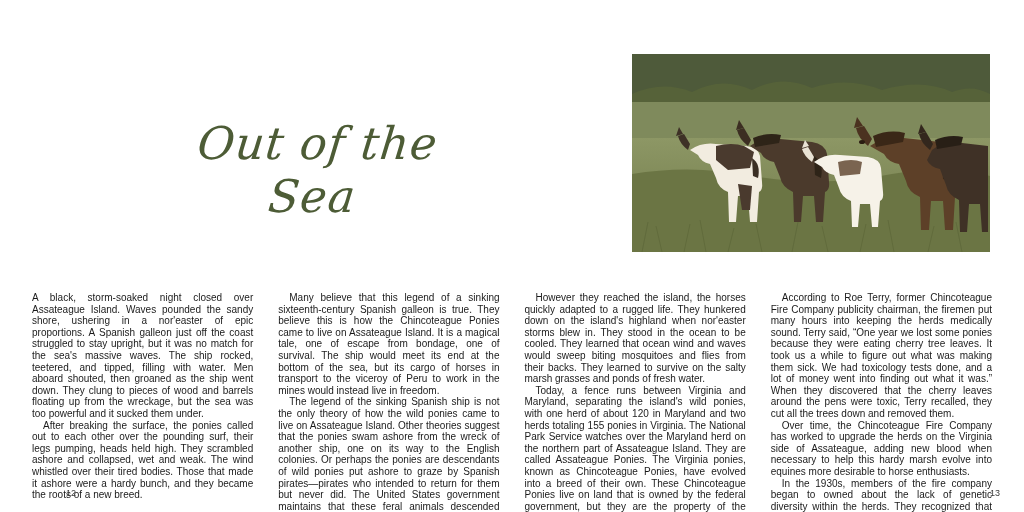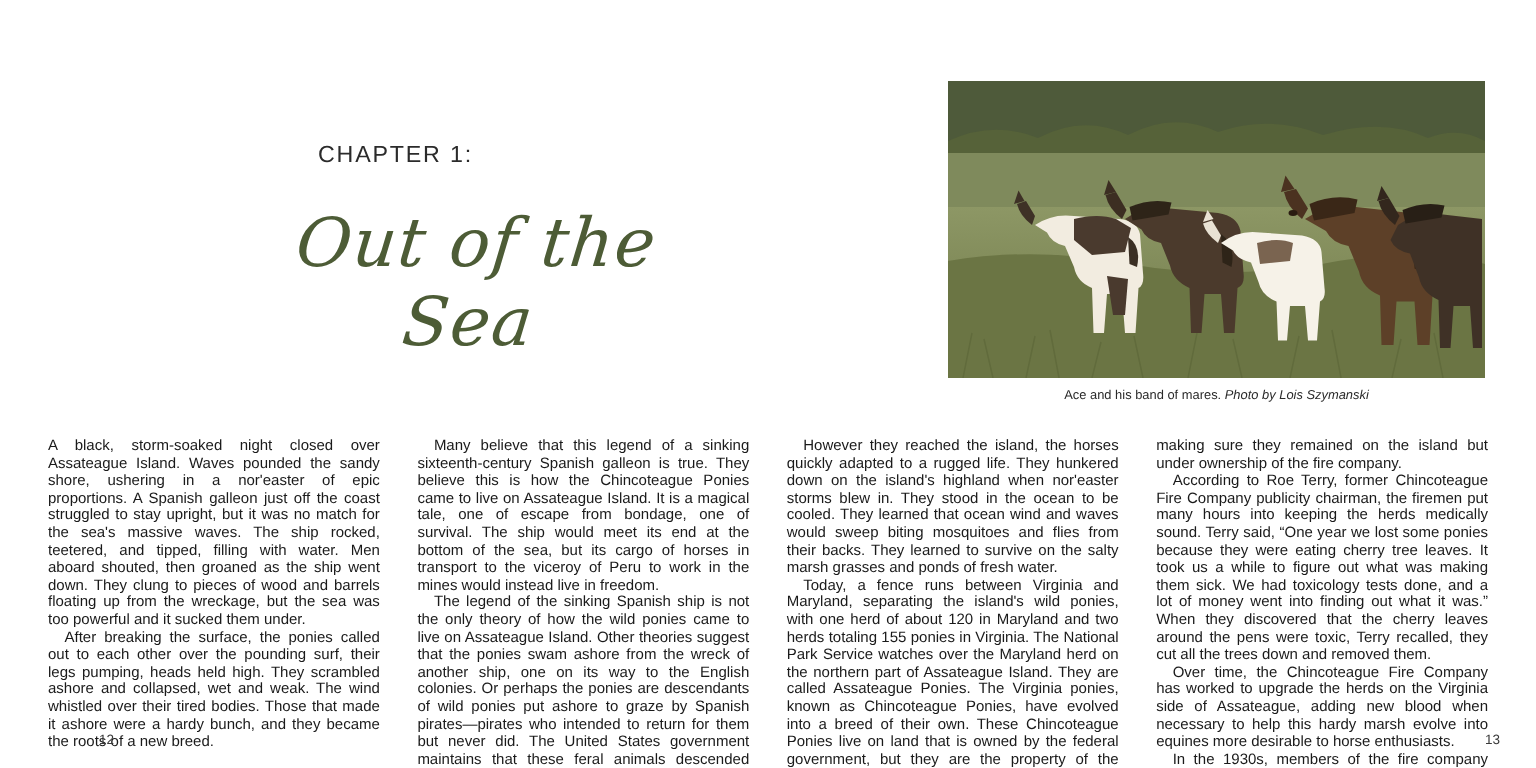--- a/index.html
+++ b/index.html
@@ -112,21 +112,20 @@
   }
   .folio-left { left: 32px; }
   .folio-right { right: 24px; }
 </style>
 </head>
 <body>
 
 <div class="page">
 
   <div class="chapter-block">
-    <div class="chapter-label">CHAPTER 1:</div>
     <div class="chapter-title">Out of the Sea</div>
   </div>
 
   <div class="photo-wrap">
     <svg class="photo-svg" width="358" height="198" viewBox="0 0 358 198" xmlns="http://www.w3.org/2000/svg">
       <defs>
         <linearGradient id="skyg" x1="0" y1="0" x2="0" y2="1">
           <stop offset="0" stop-color="#7c8a5e"></stop>
           <stop offset="1" stop-color="#95a072"></stop>
         </linearGradient>
@@ -196,43 +195,39 @@
 
       <g>
         <path d="M300 96 q14 -10 30 -7 l26 3 0 86 -6 0 -2 -28 -11 0 -2 28 -7 0 -1 -32 q-11 -5 -13 -15 l-6 -16 q-10 -2 -13 -9 z" fill="#3f3126"></path>
         <path d="M298 96 q-9 -7 -11 -16 l7 -2 7 12 z" fill="#33271d"></path>
         <path d="M286 80 l3 -10 5 8 z" fill="#33271d"></path>
         <path d="M303 86 q14 -6 28 -3 l-2 8 -24 4 z" fill="#281f16"></path>
       </g>
     </svg>
   </div>
 
-  <div class="caption">
-    <span>Ace and his band of mares. </span><span class="credit">Photo by Lois Szymanski</span>
-  </div>
 
   <div class="columns">
 
     <div class="col">
       <p>A black, storm-soaked night closed over Assateague Island. Waves pounded the sandy shore, ushering in a nor'easter of epic proportions. A Spanish galleon just off the coast struggled to stay upright, but it was no match for the sea's massive waves. The ship rocked, teetered, and tipped, filling with water. Men aboard shouted, then groaned as the ship went down. They clung to pieces of wood and barrels floating up from the wreckage, but the sea was too powerful and it sucked them under.</p>
       <p class="indent">After breaking the surface, the ponies called out to each other over the pounding surf, their legs pumping, heads held high. They scrambled ashore and collapsed, wet and weak. The wind whistled over their tired bodies. Those that made it ashore were a hardy bunch, and they became the roots of a new breed.</p>
     </div>
 
     <div class="col">
       <p class="indent">Many believe that this legend of a sinking sixteenth-century Spanish galleon is true. They believe this is how the Chincoteague Ponies came to live on Assateague Island. It is a magical tale, one of escape from bondage, one of survival. The ship would meet its end at the bottom of the sea, but its cargo of horses in transport to the viceroy of Peru to work in the mines would instead live in freedom.</p>
       <p class="indent">The legend of the sinking Spanish ship is not the only theory of how the wild ponies came to live on Assateague Island. Other theories suggest that the ponies swam ashore from the wreck of another ship, one on its way to the English colonies. Or perhaps the ponies are descendants of wild ponies put ashore to graze by Spanish pirates—pirates who intended to return for them but never did. The United States government maintains that these feral animals descended from domestic stock put on the island to graze in the seventeenth century by Eastern Shore planters looking for a way to avoid taxation and fencing requirements.</p>
     </div>
 
     <div class="col">
       <p class="indent">However they reached the island, the horses quickly adapted to a rugged life. They hunkered down on the island's highland when nor'easter storms blew in. They stood in the ocean to be cooled. They learned that ocean wind and waves would sweep biting mosquitoes and flies from their backs. They learned to survive on the salty marsh grasses and ponds of fresh water.</p>
       <p class="indent">Today, a fence runs between Virginia and Maryland, separating the island's wild ponies, with one herd of about 120 in Maryland and two herds totaling 155 ponies in Virginia. The National Park Service watches over the Maryland herd on the northern part of Assateague Island. They are called Assateague Ponies. The Virginia ponies, known as Chincoteague Ponies, have evolved into a breed of their own. These Chincoteague Ponies live on land that is owned by the federal government, but they are the property of the Chincoteague Volunteer Fire Company. When the government bought the land in 1943, it was turned into a national wildlife refuge, but the firemen already had their mark on these ponies. Special consideration was given,</p>
     </div>
 
     <div class="col">
-      <p>making sure they remained on the island but under ownership of the fire company.</p>
       <p class="indent">According to Roe Terry, former Chincoteague Fire Company publicity chairman, the firemen put many hours into keeping the herds medically sound. Terry said, “One year we lost some ponies because they were eating cherry tree leaves. It took us a while to figure out what was making them sick. We had toxicology tests done, and a lot of money went into finding out what it was.” When they discovered that the cherry leaves around the pens were toxic, Terry recalled, they cut all the trees down and removed them.</p>
       <p class="indent">Over time, the Chincoteague Fire Company has worked to upgrade the herds on the Virginia side of Assateague, adding new blood when necessary to help this hardy marsh evolve into equines more desirable to horse enthusiasts.</p>
       <p class="indent">In the 1930s, members of the fire company began to owned about the lack of genetic diversity within the herds. They recognized that new blood would improve the pony herds and</p>
     </div>
 
   </div>
 
   <div class="folio folio-left">12</div>
   <div class="folio folio-right">13</div>
 

